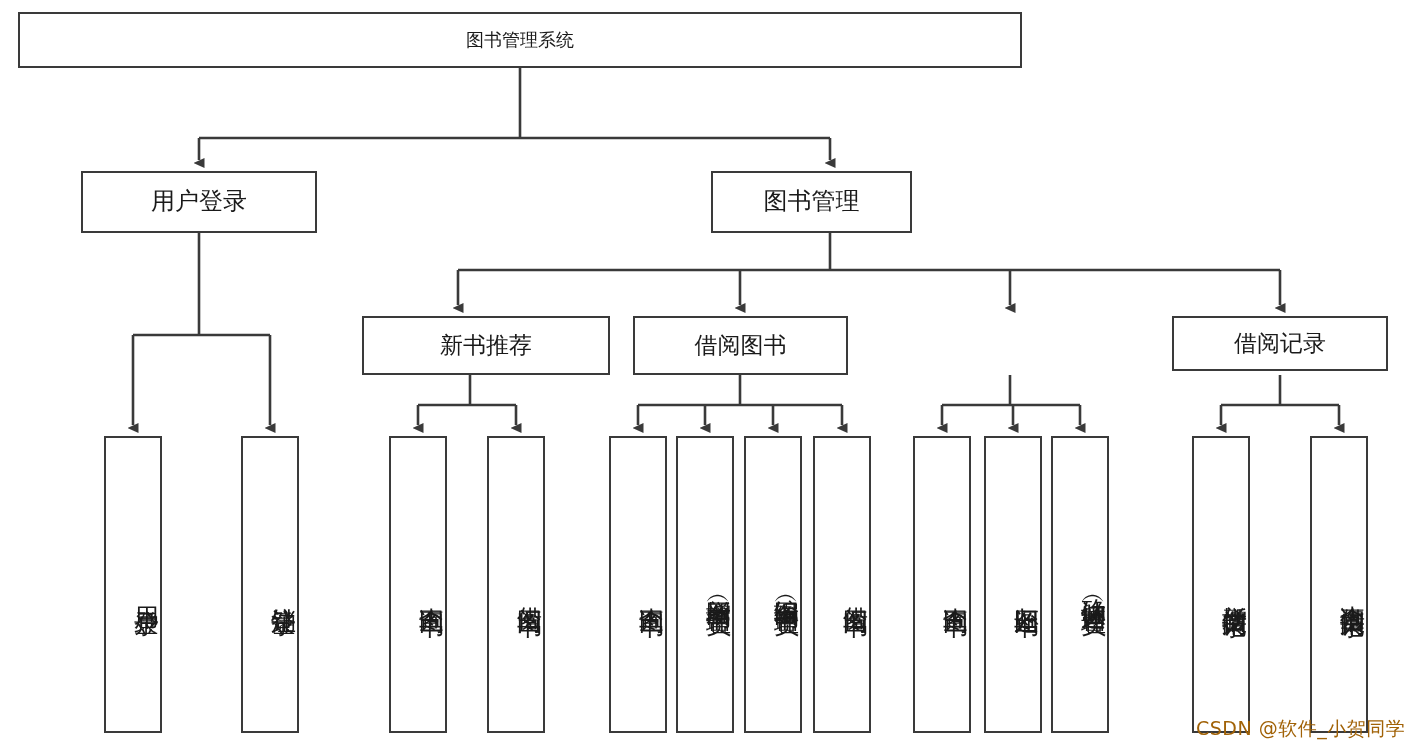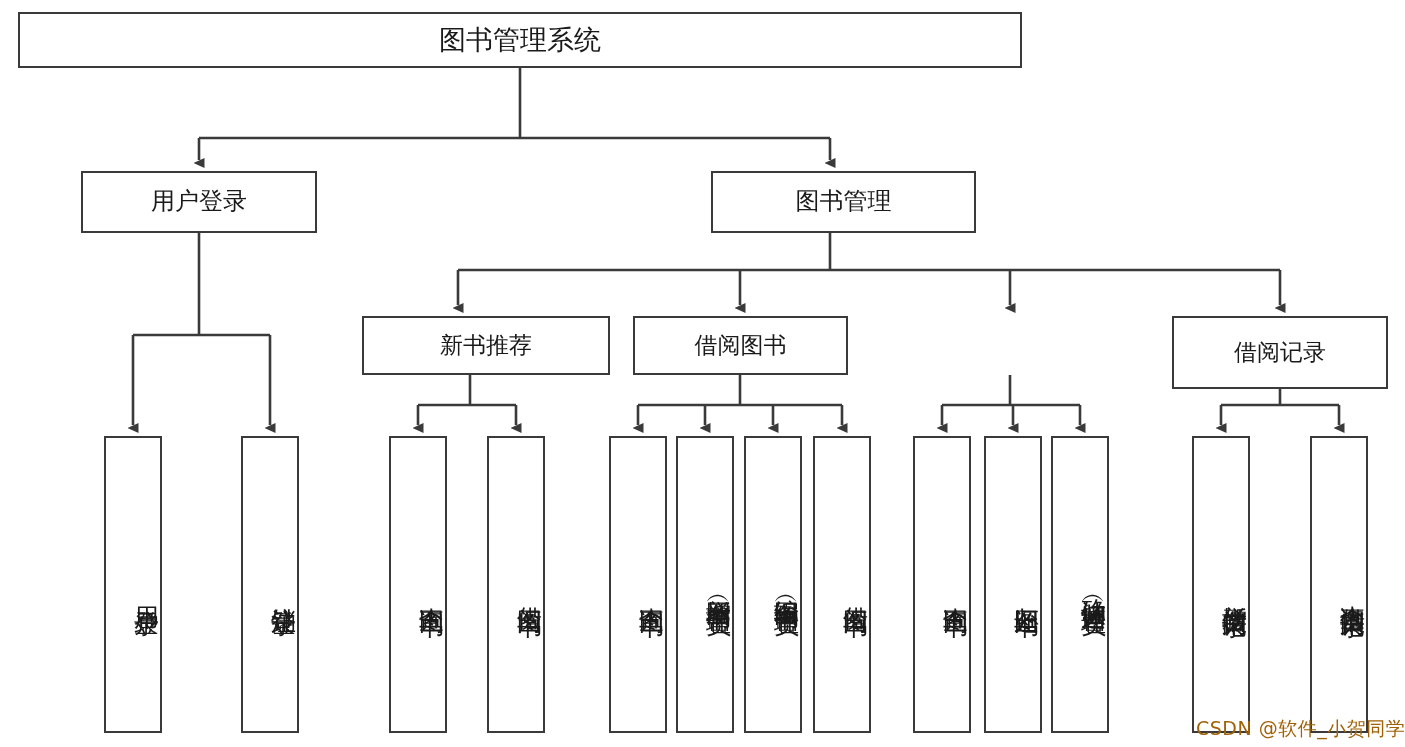--- a/index.html
+++ b/index.html
@@ -31,21 +31,21 @@
     border: 2px solid #3a3a3a;
     background: #ffffff;
     color: #1a1a1a;
     display: flex;
     align-items: center;
     justify-content: center;
     text-align: center;
     line-height: 1.15;
   }
   .node.root {
-    font-size: 27px;
+    font-size: 18px;
   }
   .node.lvl2 {
     font-size: 24px;
   }
   .node.lvl3 {
     font-size: 23px;
   }
   .node.leaf {
     writing-mode: vertical-rl;
     text-orientation: upright;
@@ -117,25 +117,25 @@
       <path d="M1280,375 L1280,405"></path>
       <path d="M1221,405 L1339,405"></path>
       <path d="M1221,405 L1221,425" marker-end="url(#arrow)"></path>
       <path d="M1339,405 L1339,425" marker-end="url(#arrow)"></path>
     </g>
   </svg>
 
   <div class="node root" style="left: 18px; top: 12px; width: 1004px; height: 56px;">图书管理系统</div>
 
   <div class="node lvl2" style="left: 81px; top: 171px; width: 236px; height: 62px;">用户登录</div>
-  <div class="node lvl2" style="left: 711px; top: 171px; width: 265px; height: 62px;">图书管理</div>
+  <div class="node lvl2" style="left: 711px; top: 171px; width: 201px; height: 62px;">图书管理</div>
 
   <div class="node lvl3" style="left: 362px; top: 316px; width: 248px; height: 59px;">新书推荐</div>
   <div class="node lvl3" style="left: 633px; top: 316px; width: 215px; height: 59px;">借阅图书</div>
-  <div class="node lvl3" style="left: 1172px; top: 316px; width: 216px; height: 73px;">借阅记录</div>
+  <div class="node lvl3" style="left: 1172px; top: 316px; width: 216px; height: 55px;">借阅记录</div>
 
   <div class="node leaf" style="left: 104px; top: 436px; width: 58px; height: 297px;">用户登录</div>
   <div class="node leaf" style="left: 241px; top: 436px; width: 58px; height: 297px;">注销登录</div>
   <div class="node leaf" style="left: 389px; top: 436px; width: 58px; height: 297px;">查询图书</div>
   <div class="node leaf" style="left: 487px; top: 436px; width: 58px; height: 297px;">借阅图书</div>
   <div class="node leaf" style="left: 609px; top: 436px; width: 58px; height: 297px;">查询图书</div>
   <div class="node leaf tall-text" style="left: 676px; top: 436px; width: 58px; height: 297px;">新增图书（管理员）</div>
   <div class="node leaf tall-text" style="left: 744px; top: 436px; width: 58px; height: 297px;">编辑图书（管理员）</div>
   <div class="node leaf" style="left: 813px; top: 436px; width: 58px; height: 297px;">借阅图书</div>
   <div class="node leaf" style="left: 913px; top: 436px; width: 58px; height: 297px;">查询图书</div>

